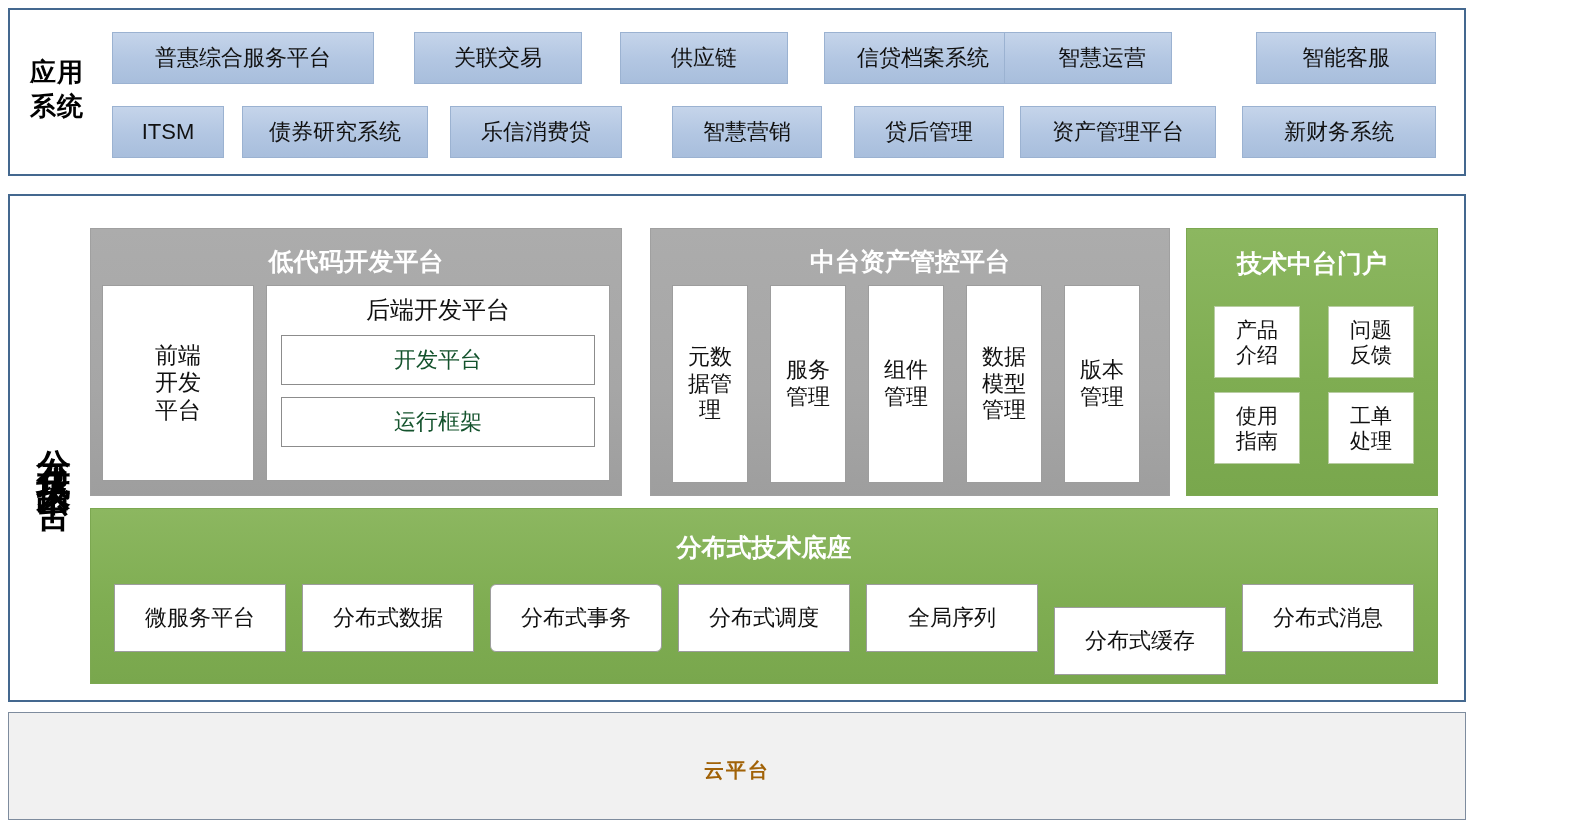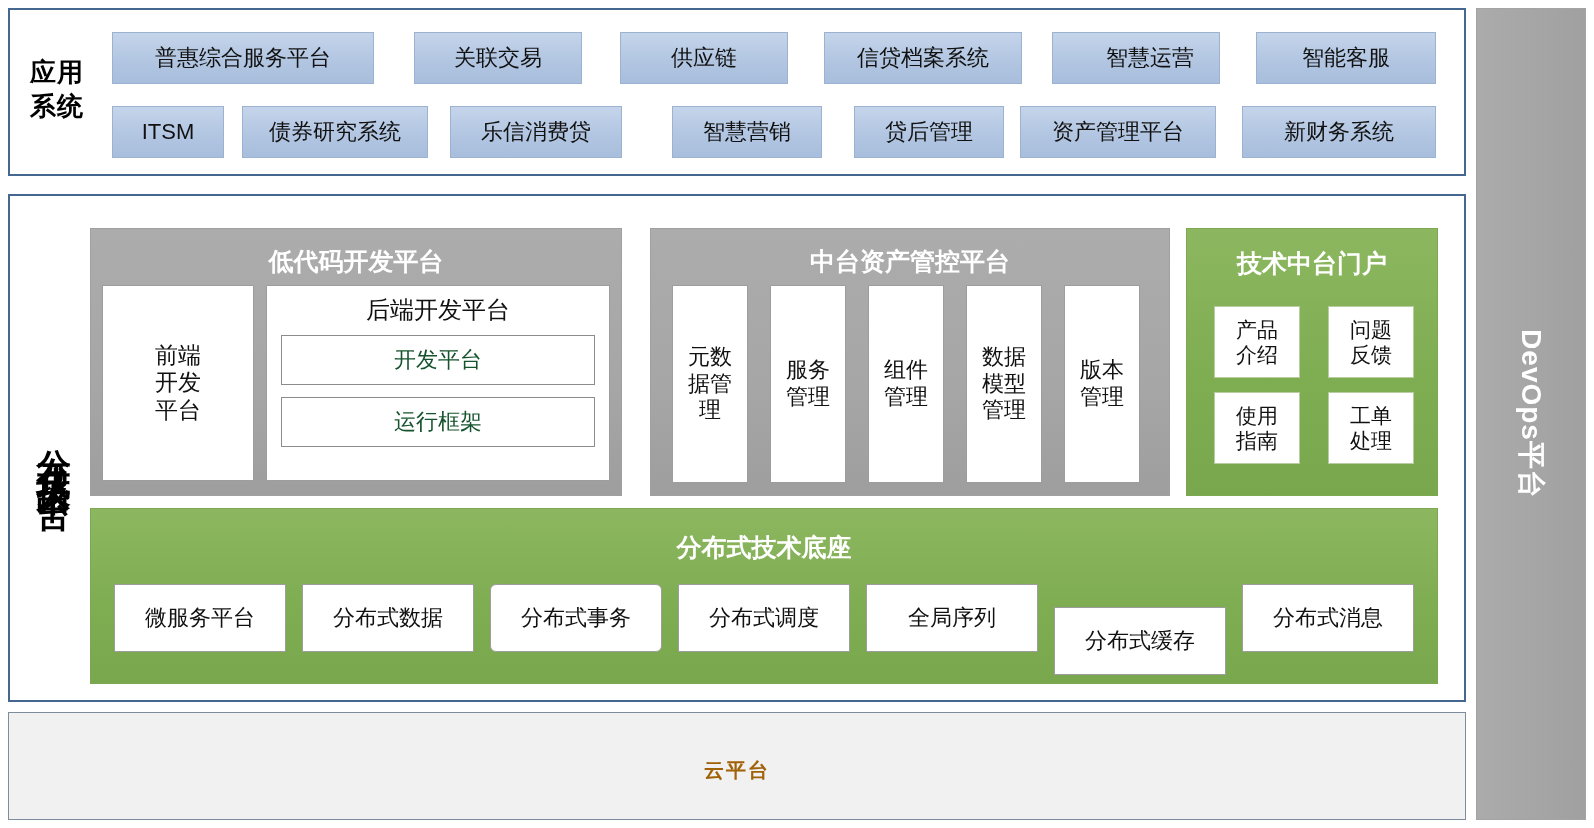--- a/index.html
+++ b/index.html
@@ -7,21 +7,21 @@
     margin: 0;
     padding: 0;
     background: #ffffff;
   }
   body {
     font-family: "Liberation Sans", "DejaVu Sans", sans-serif;
     color: #000000;
   }
   #canvas {
     position: relative;
-    width: 1594px;
+    width: 1466px;
     height: 828px;
     background: #ffffff;
     overflow: hidden;
   }
 
   
   .abs { position: absolute; box-sizing: border-box; }
   .center {
     display: flex;
     align-items: center;
@@ -239,21 +239,21 @@
   <div class="abs center" id="app-panel-label" style="flex-direction:column;">
     <span>应用</span>
     <span>系统</span>
   </div>
 
   <div class="app-row" id="app-row-1">
       <div class="app-box" style="left: 0px; width: 262px;">普惠综合服务平台</div>
       <div class="app-box" style="left: 302px; width: 168px;">关联交易</div>
       <div class="app-box" style="left: 508px; width: 168px;">供应链</div>
       <div class="app-box" style="left: 712px; width: 198px;">信贷档案系统</div>
-      <div class="app-box" style="left: 940px; width: 168px; padding-left: 28px;">智慧运营</div>
+      <div class="app-box" style="left: 892px; width: 168px; padding-left: 28px;">智慧运营</div>
       <div class="app-box" style="left: 1144px; width: 180px;">智能客服</div>
     </div>
   <div class="app-row" id="app-row-2">
       <div class="app-box" style="left: 0px; width: 112px;">ITSM</div>
       <div class="app-box" style="left: 130px; width: 186px;">债券研究系统</div>
       <div class="app-box" style="left: 338px; width: 172px;">乐信消费贷</div>
       <div class="app-box" style="left: 560px; width: 150px;">智慧营销</div>
       <div class="app-box" style="left: 742px; width: 150px;">贷后管理</div>
       <div class="app-box" style="left: 908px; width: 196px;">资产管理平台</div>
       <div class="app-box" style="left: 1130px; width: 194px;">新财务系统</div>

